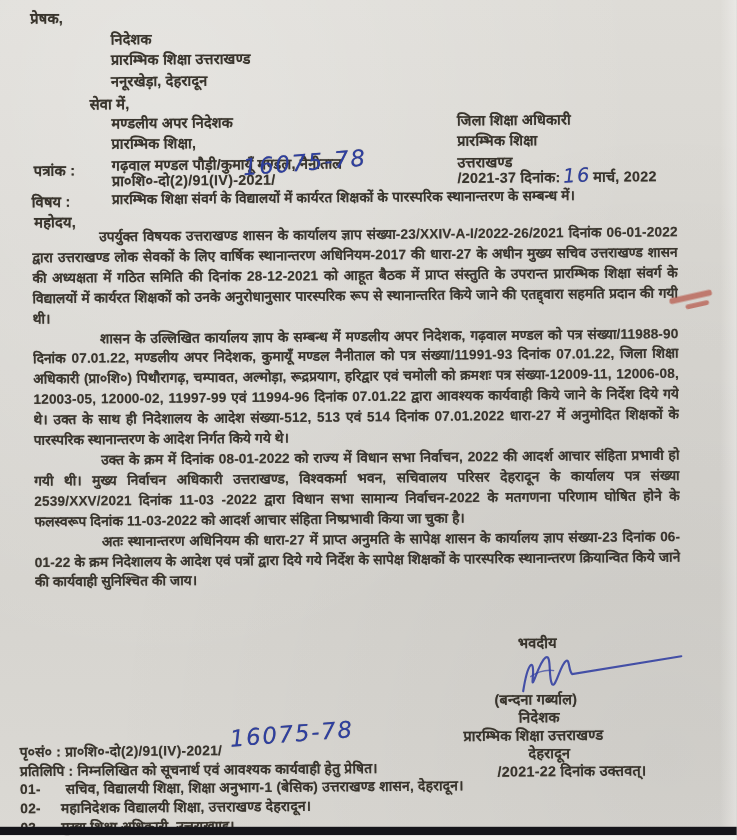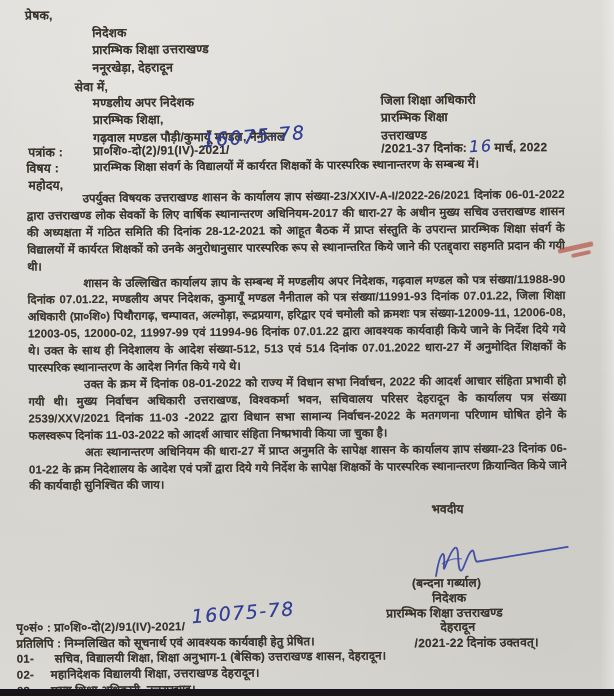--- a/index.html
+++ b/index.html
@@ -63,21 +63,21 @@
       <div>प्रारम्भिक शिक्षा,</div>
       <div>गढ़वाल मण्डल पौड़ी/कुमायूँ मण्डल, नैनीताल</div>
     </div>
 
     <div class="abs block txt" style="left:383px;top:93px;">
       <div>जिला शिक्षा अधिकारी</div>
       <div>प्रारम्भिक शिक्षा</div>
       <div>उत्तराखण्ड</div>
     </div>
 
-    <div class="abs lbl" style="left:30px;top:141px;">पत्रांक :</div>
+    <div class="abs lbl" style="left:30px;top:131px;">पत्रांक :</div>
     <div class="abs txt" style="left:95px;top:141px;">प्रा०शि०-दो(2)/91(IV)-2021/</div>
     <div class="abs hand hand-big" style="left:205px;top:128px;">16075-78</div>
     <div class="abs txt" style="left:383px;top:139px;">
       <span>/2021-37</span>
       <span>दिनांक:</span><span class="hand hand-day">16</span><span>मार्च, 2022</span>
     </div>
 
     <div class="abs lbl" style="left:28px;top:157px;">विषय :</div>
     <div class="abs txt" style="left:95px;top:157px;font-size:11.3px;">प्रारम्भिक शिक्षा संवर्ग के विद्यालयों में कार्यरत शिक्षकों के पारस्परिक स्थानान्तरण के सम्बन्ध में।</div>
 
@@ -88,29 +88,29 @@
       <p>शासन के उल्लिखित कार्यालय ज्ञाप के सम्बन्ध में मण्डलीय अपर निदेशक, गढ़वाल मण्डल को पत्र संख्या/11988-90 दिनांक 07.01.22, मण्डलीय अपर निदेशक, कुमायूँ मण्डल नैनीताल को पत्र संख्या/11991-93 दिनांक 07.01.22, जिला शिक्षा अधिकारी (प्रा०शि०) पिथौरागढ़, चम्पावत, अल्मोड़ा, रूद्रप्रयाग, हरिद्वार एवं चमोली को क्रमशः पत्र संख्या-12009-11, 12006-08, 12003-05, 12000-02, 11997-99 एवं 11994-96 दिनांक 07.01.22 द्वारा आवश्यक कार्यवाही किये जाने के निर्देश दिये गये थे। उक्त के साथ ही निदेशालय के आदेश संख्या-512, 513 एवं 514 दिनांक 07.01.2022 धारा-27 में अनुमोदित शिक्षकों के पारस्परिक स्थानान्तरण के आदेश निर्गत किये गये थे।</p>
       <p>उक्त के क्रम में दिनांक 08-01-2022 को राज्य में विधान सभा निर्वाचन, 2022 की आदर्श आचार संहिता प्रभावी हो गयी थी। मुख्य निर्वाचन अधिकारी उत्तराखण्ड, विश्वकर्मा भवन, सचिवालय परिसर देहरादून के कार्यालय पत्र संख्या 2539/XXV/2021 दिनांक 11-03 -2022 द्वारा विधान सभा सामान्य निर्वाचन-2022 के मतगणना परिणाम घोषित होने के फलस्वरूप दिनांक 11-03-2022 को आदर्श आचार संहिता निष्प्रभावी किया जा चुका है।</p>
       <p>अतः स्थानान्तरण अधिनियम की धारा-27 में प्राप्त अनुमति के सापेक्ष शासन के कार्यालय ज्ञाप संख्या-23 दिनांक 06-01-22 के क्रम निदेशालय के आदेश एवं पत्रों द्वारा दिये गये निर्देश के सापेक्ष शिक्षकों के पारस्परिक स्थानान्तरण क्रियान्वित किये जाने की कार्यवाही सुनिश्चित की जाय।</p>
     </div>
 
     <div class="stamp">
         <i></i>
         <i></i>
       </div>
 
-    <div class="abs txt" style="left:430px;top:502px;text-align:center;">भवदीय</div>
+    <div class="abs txt" style="left:430px;top:529px;text-align:center;">भवदीय</div>
     <svg class="sig-svg" width="150" height="42" viewBox="0 0 150 42">
       <path d="M14,34 C18,10 24,4 22,24 C21,35 27,10 33,6 C38,3 35,22 38,28 C41,33 45,12 50,9 C53,7 52,18 55,20 L146,6" fill="none" stroke="#3441a2" stroke-width="1.8" stroke-linecap="round" opacity="0.9"></path>
       <path d="M20,22 C26,18 33,16 40,17" fill="none" stroke="#3441a2" stroke-width="1.2" opacity="0.7"></path>
     </svg>
     <div class="abs txt" style="left:410px;top:576px;">(बन्दना गर्ब्याल)</div>
     <div class="abs txt" style="left:430px;top:591px;">निदेशक</div>
     <div class="abs txt" style="left:384px;top:606px;">प्रारम्भिक शिक्षा उत्तराखण्ड</div>
-    <div class="abs txt" style="left:438px;top:621px;font-family:Liberation Mono, monospace;">देहरादून</div>
+    <div class="abs txt" style="left:438px;top:621px;">देहरादून</div>
     <div class="abs txt" style="left:412px;top:636px;">/2021-22 दिनांक उक्तवत्।</div>
 
     <div class="abs txt" style="left:14px;top:617px;font-size:11.5px;">
       <span>पृ०सं० :</span>
       <span>प्रा०शि०-दो(2)/91(IV)-2021/</span>
     </div>
     <div class="abs hand hand-big" style="left:190px;top:604px;">16075-78</div>
 
     <div class="abs txt" style="left:14px;top:633px;font-size:11.5px;">
       <span>प्रतिलिपि :</span>

